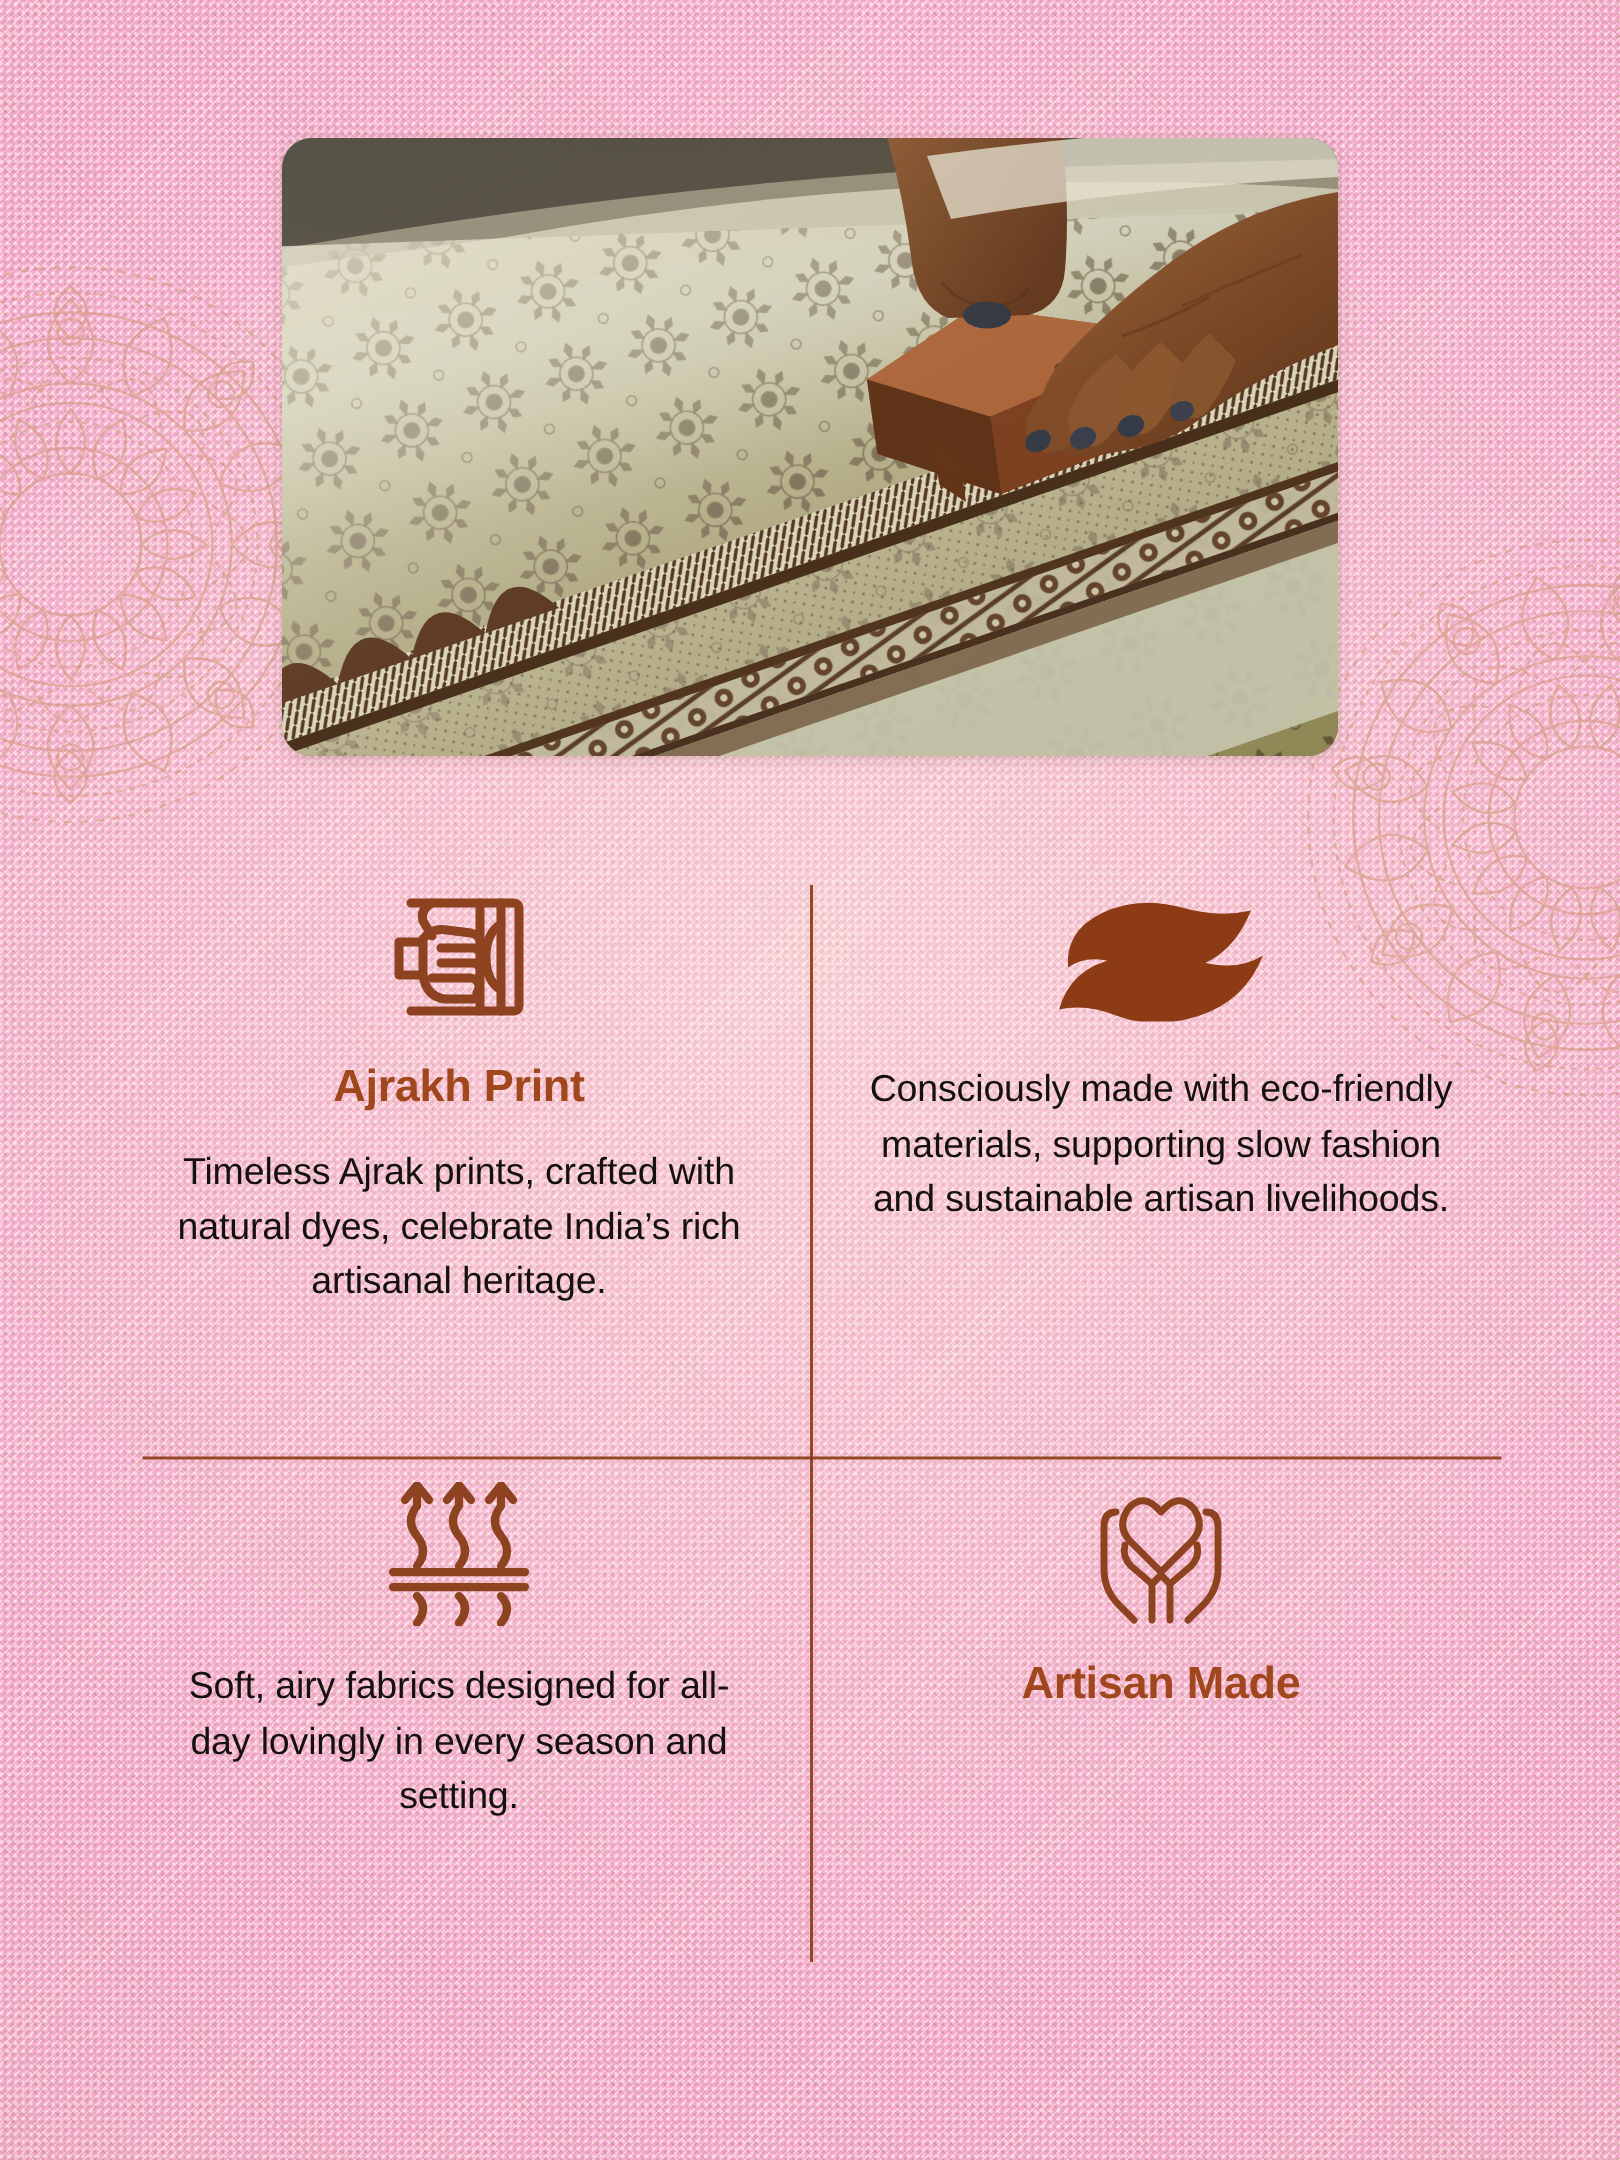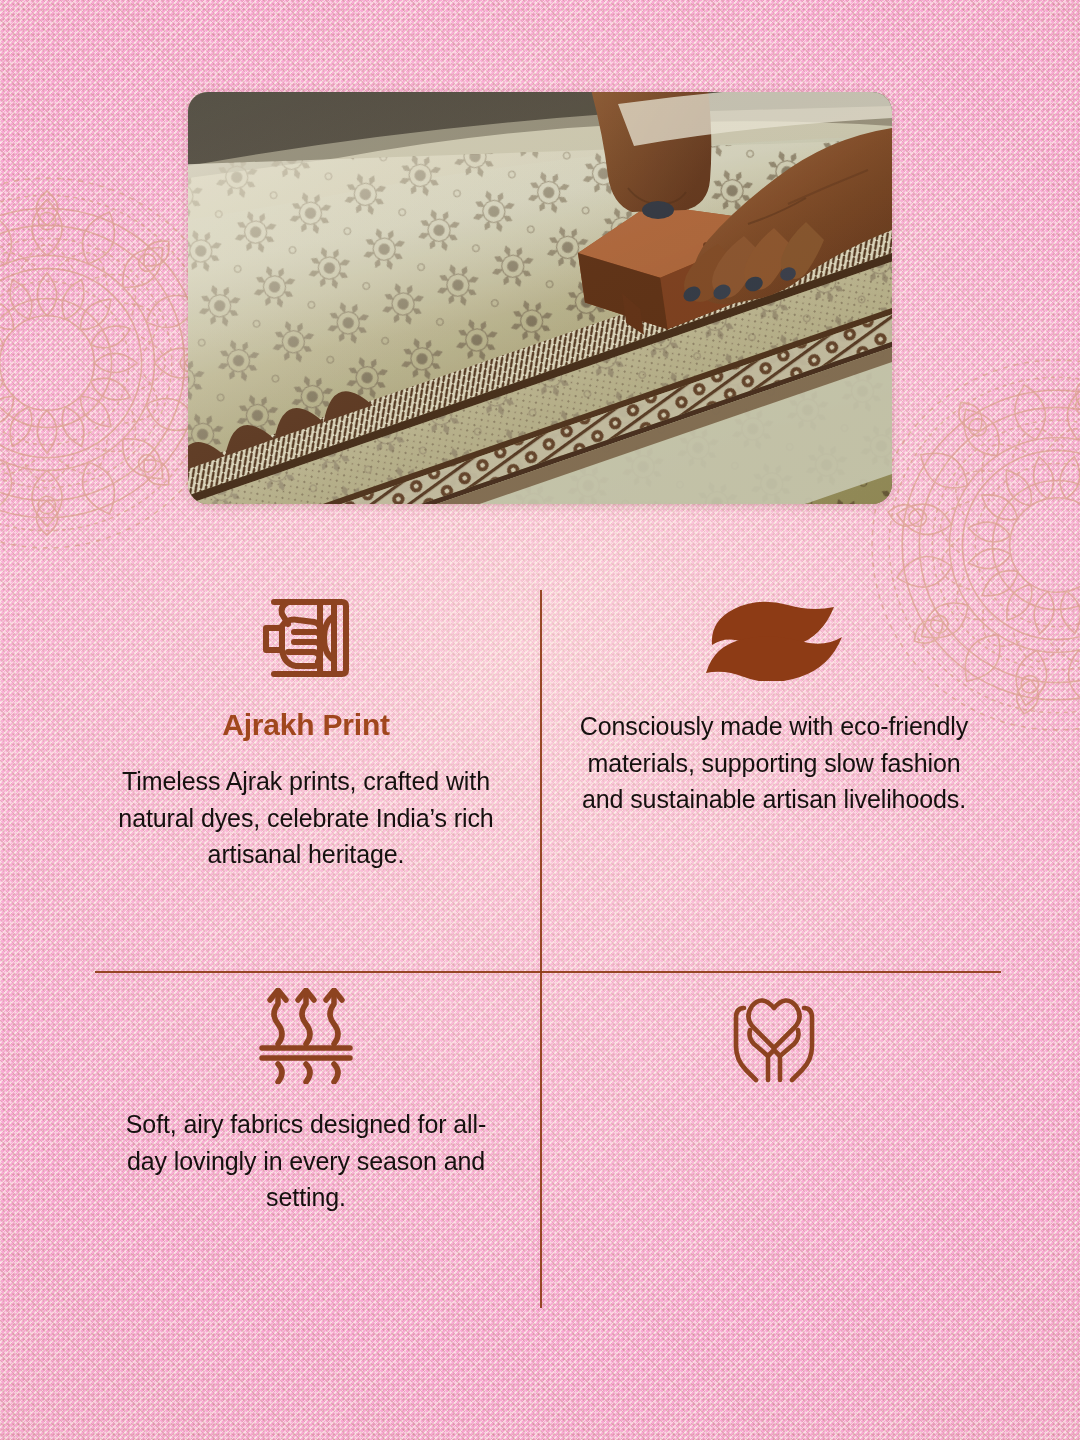--- a/index.html
+++ b/index.html
@@ -609,16 +609,17 @@
             <path d="M50 62 L30 42 Q20 32 28 20 Q38 8 50 22 Q62 8 72 20
                      Q80 32 70 42 Z"></path>
             <path d="M20 22 Q12 22 12 32 L12 60 Q12 74 22 84 L32 94"></path>
             <path d="M80 22 Q88 22 88 32 L88 60 Q88 74 78 84 L68 94"></path>
             <path d="M26 44 Q24 52 30 58 L44 70 L44 94"></path>
             <path d="M74 44 Q76 52 70 58 L56 70 L56 94"></path>
             <path d="M44 70 L50 64 L56 70"></path>
           </g>
         </svg>
       </div>
+      <h2 class="feature-title">Artisan Made</h2>
     </div>
 
   </div>
 </div>
 
 </body></html>

